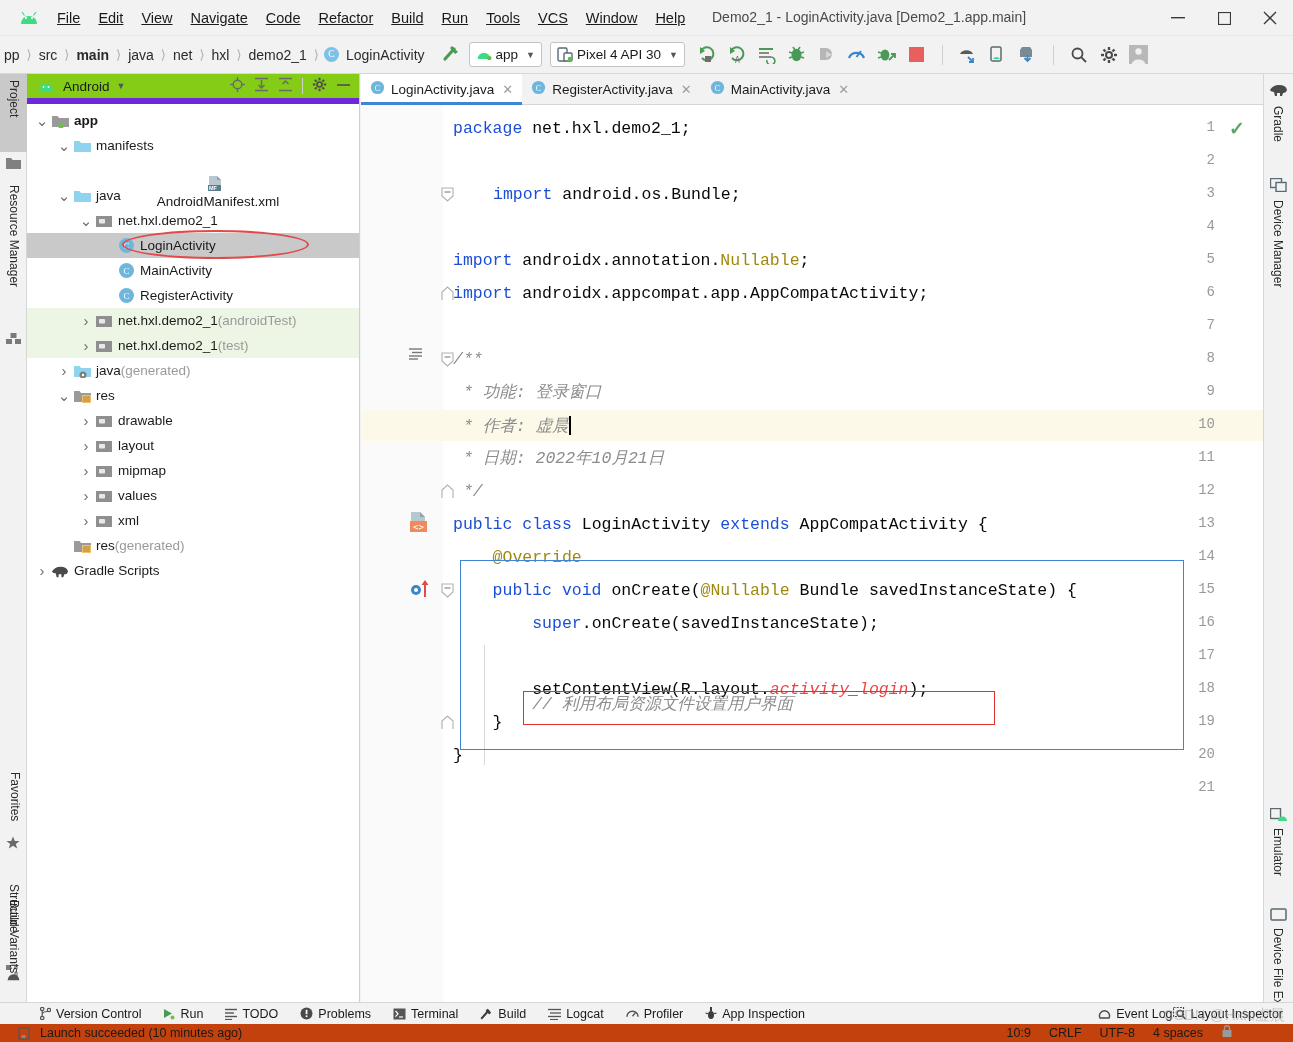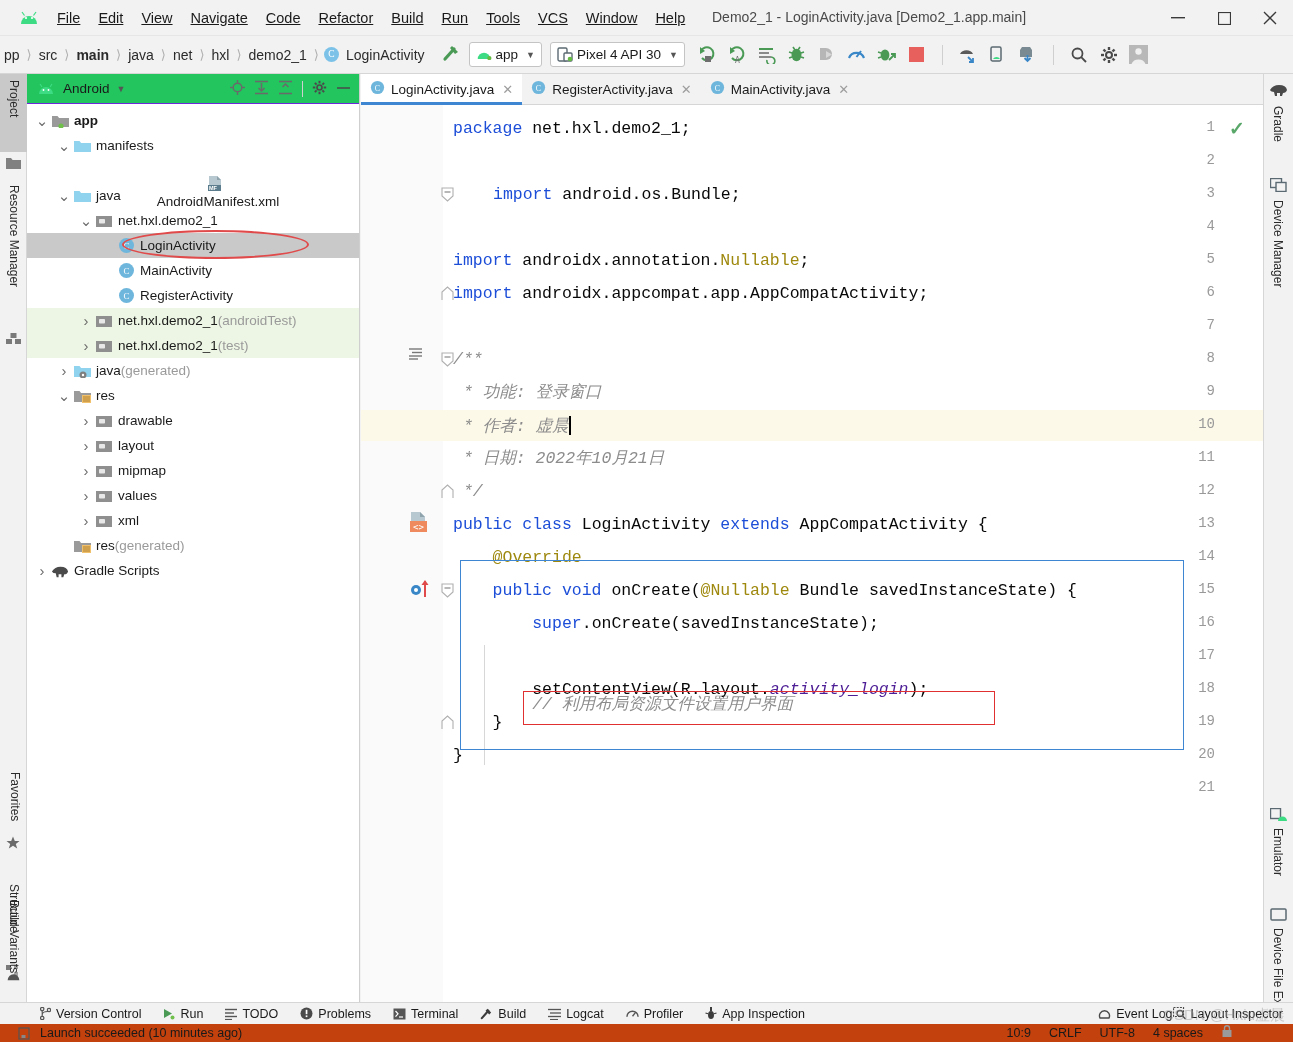--- a/index.html
+++ b/index.html
@@ -86,22 +86,22 @@
     font-size:12px; color:#2b2b2b;
     display:flex; align-items:center;
   }
 
   
   .proj {
     position:absolute; left:27px; top:74px; width:333px; height:928px;
     background:#fff; border-right:1px solid #cfcfcf;
   }
   .proj-head {
-    height:30px; display:flex; align-items:center; background:#22c55e;
-    border-bottom:1px solid #6d28d9;
+    height:30px; display:flex; align-items:center; background:#84cc16;
+    border-bottom:6px solid #6d28d9;
   }
   .proj-head .lbl { font-size:13.5px; margin-left:8px; }
   .ph-icons { margin-left:auto; display:flex; align-items:center; gap:9px; padding-right:8px; }
   .tree { padding-top:4px; font-size:13.5px; }
   .tnode {
     display:flex; align-items:center; height:25px; white-space:nowrap;
     padding-left:4px;
   }
   .tnode.sel { background:#c9c9c9; }
   .tnode.test { background:#edf6e4; }
@@ -142,21 +142,21 @@
     display:flex; align-items:center; justify-content:center;
   }
   .codeline {
     position:absolute; left:92px; font-family:"Liberation Mono", monospace;
     font-size:16.5px; white-space:pre; line-height:20px;
   }
   .kw { color:#1d4ed8; }
   .pln { color:#080808; }
   .ann { color:#9e880d; }
   .cmt { color:#8c8c8c; font-style:italic; }
-  .fld { color:#4c1d95; font-style:italic; }
+  .fld { color:#ef4444; font-style:italic; }
   .hl-line {
     position:absolute; left:0; width:100%; height:31px; background:#fcf9e8;
   }
   .gutter-hl { position:absolute; left:0; width:82px; height:31px; background:#f5f1dd; }
   .caretbar { display:inline-block; width:2px; height:19px; background:#000; vertical-align:-4px; }
   .blue-box {
     position:absolute; border:1px solid #3e86d1; pointer-events:none;
   }
   .red-box { position:absolute; border:1.5px solid #e03030; pointer-events:none; }
   .check { position:absolute; right:18px; top:12px; color:#59a869; font-size:19px; font-weight:bold; }

